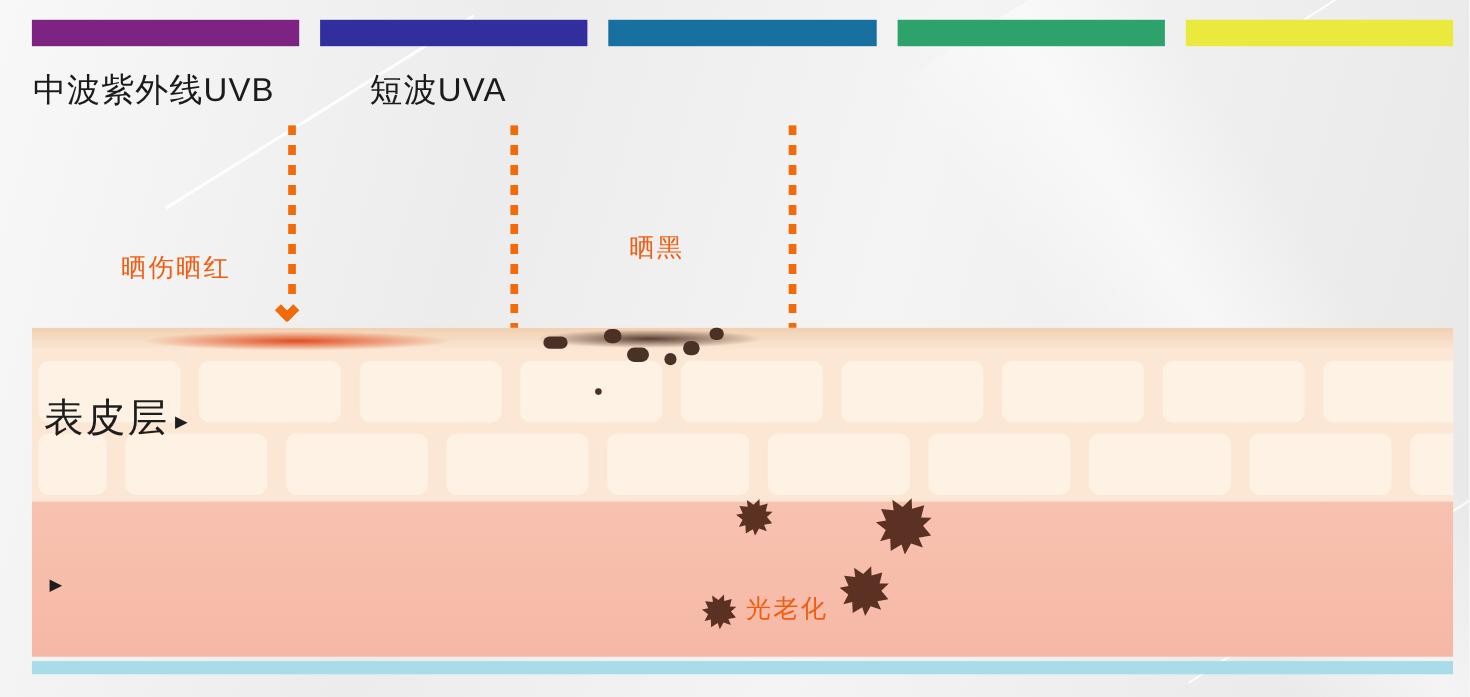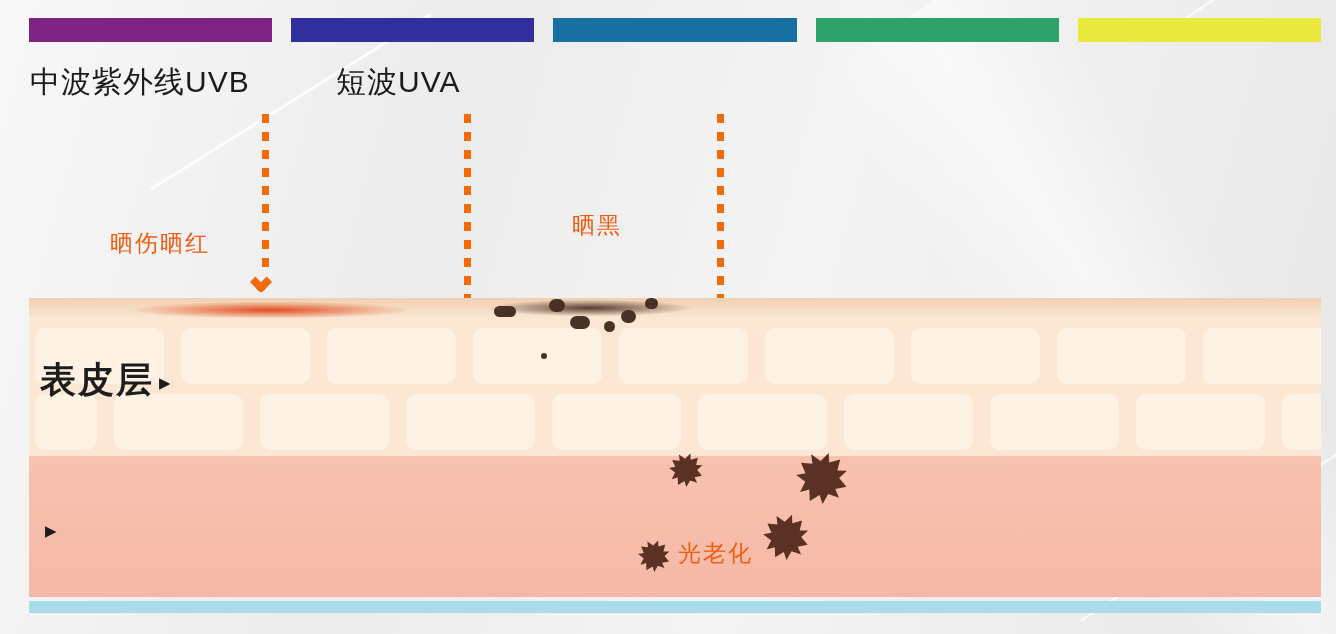--- a/index.html
+++ b/index.html
@@ -67,21 +67,21 @@
   
   .annot{position:absolute;font-size:23px;font-weight:normal;letter-spacing:2px;
     color:var(--annotation,#f25c10);white-space:nowrap;}
   .annot.sunburn{left:110px;top:228px;}
   .annot.tanning{left:572px;top:210px;}
   .annot.deep-tanning{left:396px;top:526px;}
   .annot.photoaging{left:678px;top:538px;}
 
   
   .layer-label{position:absolute;display:flex;align-items:center;color:var(--label-text,#1d1d1d);
-    font-size:36px;font-weight:700;letter-spacing:2px;white-space:nowrap;}
+    font-size:36px;font-weight:400;letter-spacing:2px;white-space:nowrap;}
   .layer-label .pointer{font-size:15px;margin-left:5px;margin-top:4px;}
   .layer-label.epi{left:40px;top:356px;}
   .layer-label.derm{left:40px;top:518px;}
 </style>
 </head>
 <body>
 
 <div class="canvas">
 
   <div class="streak streak-a"></div>

